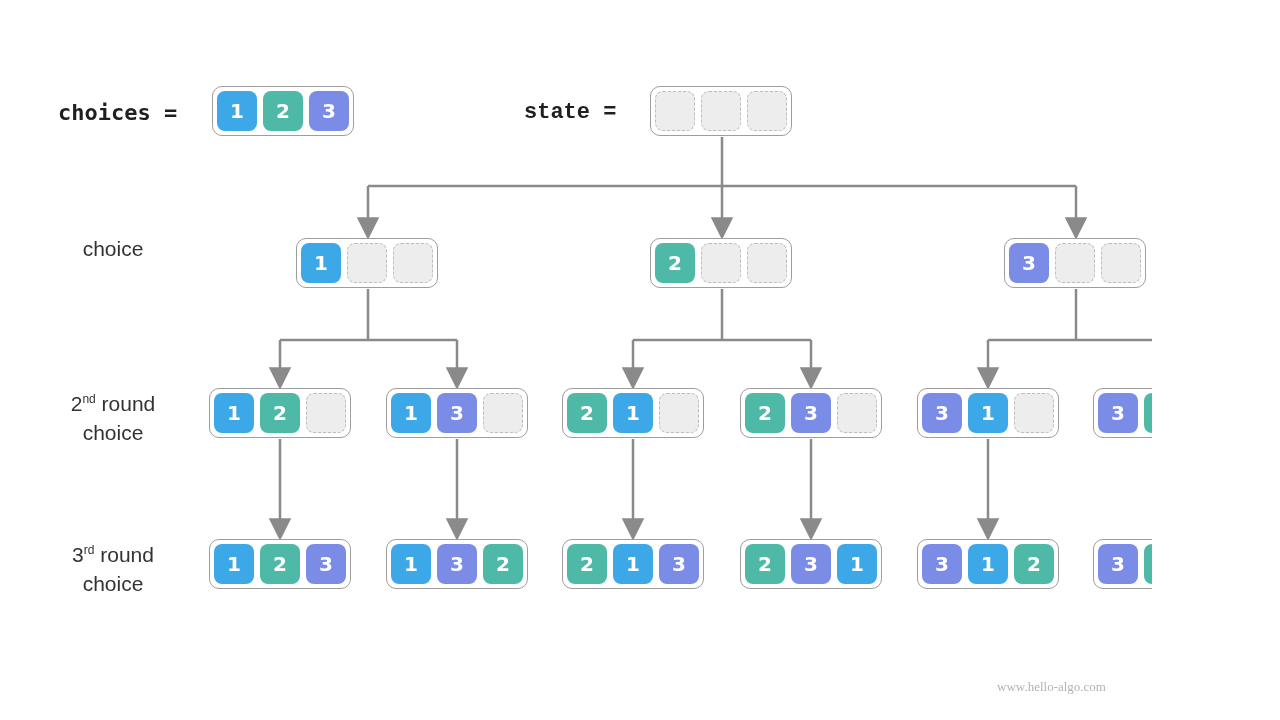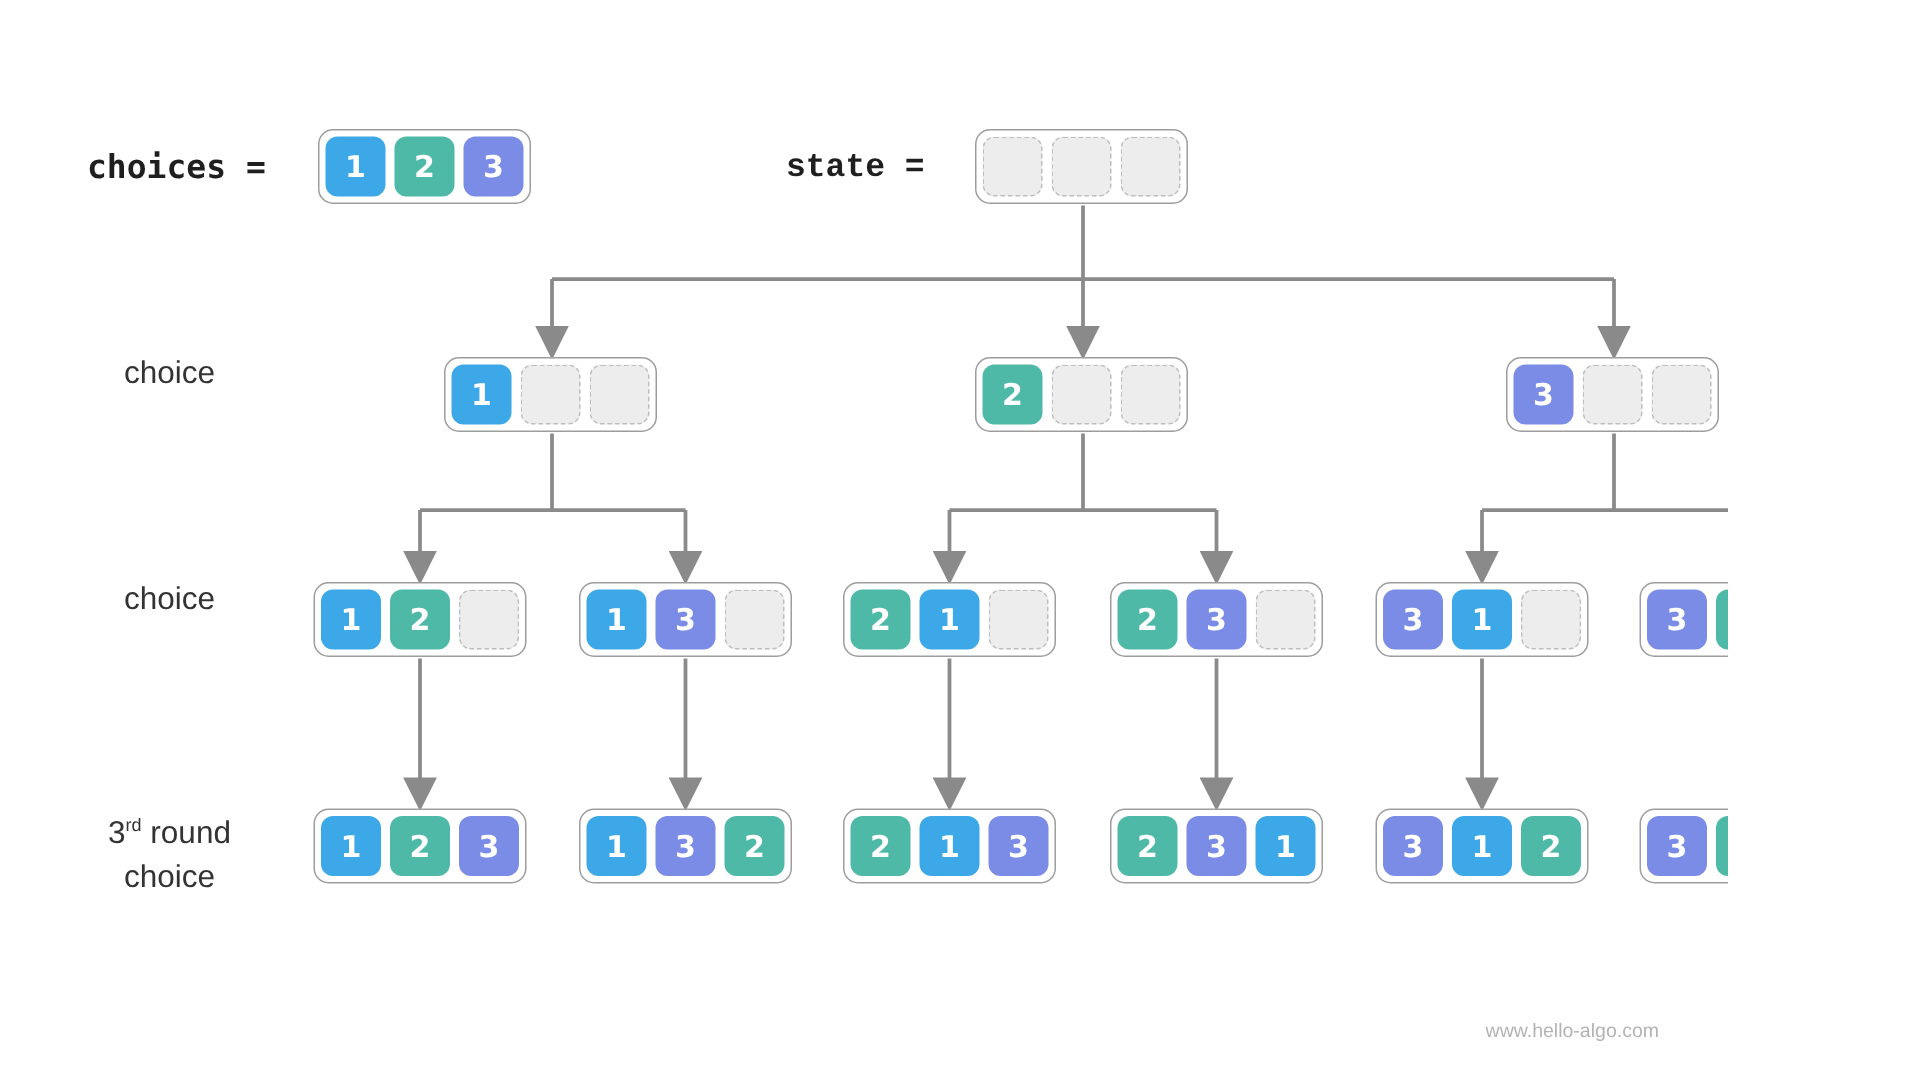--- a/index.html
+++ b/index.html
@@ -39,21 +39,21 @@
     font-family: "DejaVu Sans Mono", monospace;
     font-weight: bold; font-size: 22px; color: #1f1f1f; white-space: pre;
   }
   .row-label {
     position: absolute; z-index: 2; width: 170px; text-align: center;
     font-size: 21px; line-height: 29px; color: var(--label_text, #333333);
   }
   .row-label sup { font-size: 12px; }
   .watermark {
     position: absolute; right: 46px; top: 679px; z-index: 2;
-    font-family: Liberation Sans, sans-serif;
+    font-family: Liberation Serif, serif;
     font-size: 13px; color: var(--watermark, #b3b3b3);
   }
 </style>
 </head>
 <body>
 
 <div class="canvas">
 
   <svg class="arrows" width="1280" height="720" aria-hidden="true">
     <defs>
@@ -100,20 +100,21 @@
   <div class="node" style="left:650px; top:86px;">
     <div class="cell empty"></div>
     <div class="cell empty"></div>
     <div class="cell empty"></div>
   </div>
 
   <div class="row-label" style="left:28px; top:234px;">
     <div>choice</div>
   </div>
   <div class="row-label" style="left:28px; top:385px;">
+    <div><span>2</span><sup>nd</sup><span> round</span></div>
     <div>choice</div>
   </div>
   <div class="row-label" style="left:28px; top:536px;">
     <div><span>3</span><sup>rd</sup><span> round</span></div>
     <div>choice</div>
   </div>
 
   <div class="node" style="left:296px; top:238px;">
     <div class="cell v1">1</div>
     <div class="cell empty"></div>

